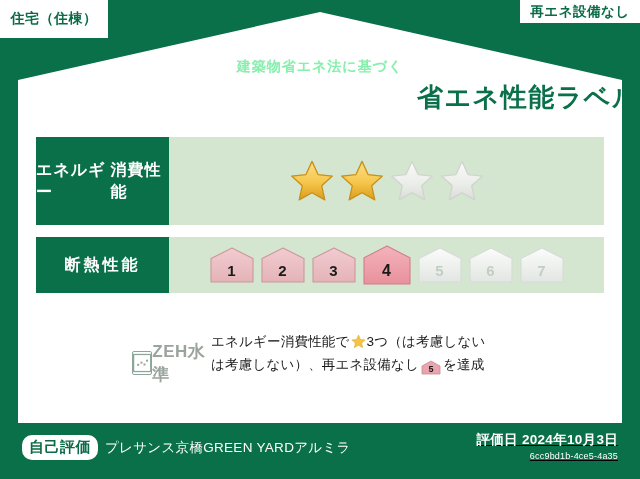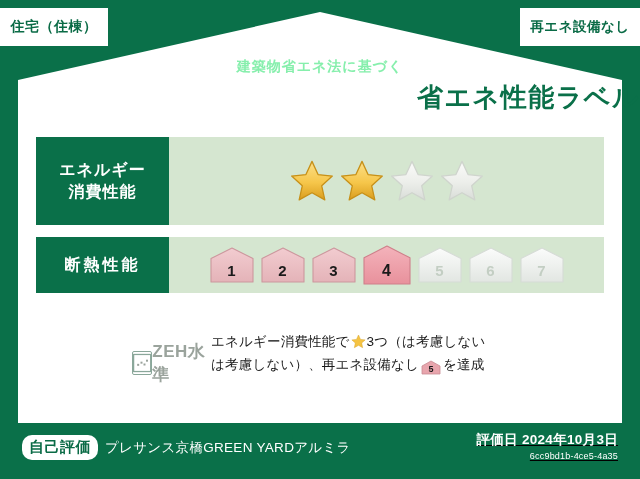--- a/index.html
+++ b/index.html
@@ -6,27 +6,27 @@
   body{
     width:640px;height:479px;overflow:hidden;
     background:#0a7049;
     font-family:"Liberation Sans","DejaVu Sans",sans-serif;
     position:relative;
   }
   #label-root{position:absolute;inset:0;}
 
   
   .corner-tag{
-    position:absolute;top:8px;background:#ffffff;
+    position:absolute;top:0;background:#ffffff;
     color:#0a6b46;font-weight:bold;font-size:14px;
     display:flex;align-items:center;justify-content:center;
     letter-spacing:0.5px;z-index:6;
   }
   #tag-left{left:0;width:108px;height:38px;}
-  #tag-right{right:0;width:120px;height:38px;font-size:13.5px;}
+  #tag-right{right:0;width:120px;height:23px;font-size:13.5px;}
 
   
   #card{
     position:absolute;left:18px;top:12px;width:604px;height:411px;
     background:#ffffff;
     clip-path:polygon(0 68px, 302px 0, 604px 68px, 604px 411px, 0 411px);
     z-index:3;
   }
 
   
@@ -38,21 +38,21 @@
     position:absolute;left:0;right:0;top:80px;text-align:right;
     color:#0a7049;font-weight:bold;font-size:26px;letter-spacing:1.5px;z-index:5;
   }
 
   
   .row{position:absolute;left:36px;width:568px;display:flex;z-index:5;}
   #row-energy{top:137px;height:88px;}
   #row-insul{top:237px;height:56px;}
   .row-label{
     background:#0a7049;color:#ffffff;font-weight:bold;
-    display:flex;flex-direction:column;align-items:center;justify-content:center;
+    display:flex;flex-direction:row;align-items:center;justify-content:center;
     flex:0 0 133px;line-height:1.35;font-size:16px;letter-spacing:1px;
   }
   #row-insul .row-label{font-size:16px;letter-spacing:3px;}
   .row-value{
     flex:1;background:#d5e6d0;display:flex;align-items:center;
     justify-content:center;gap:4px;
   }
   #row-insul .row-value{gap:5px;}
 
   

